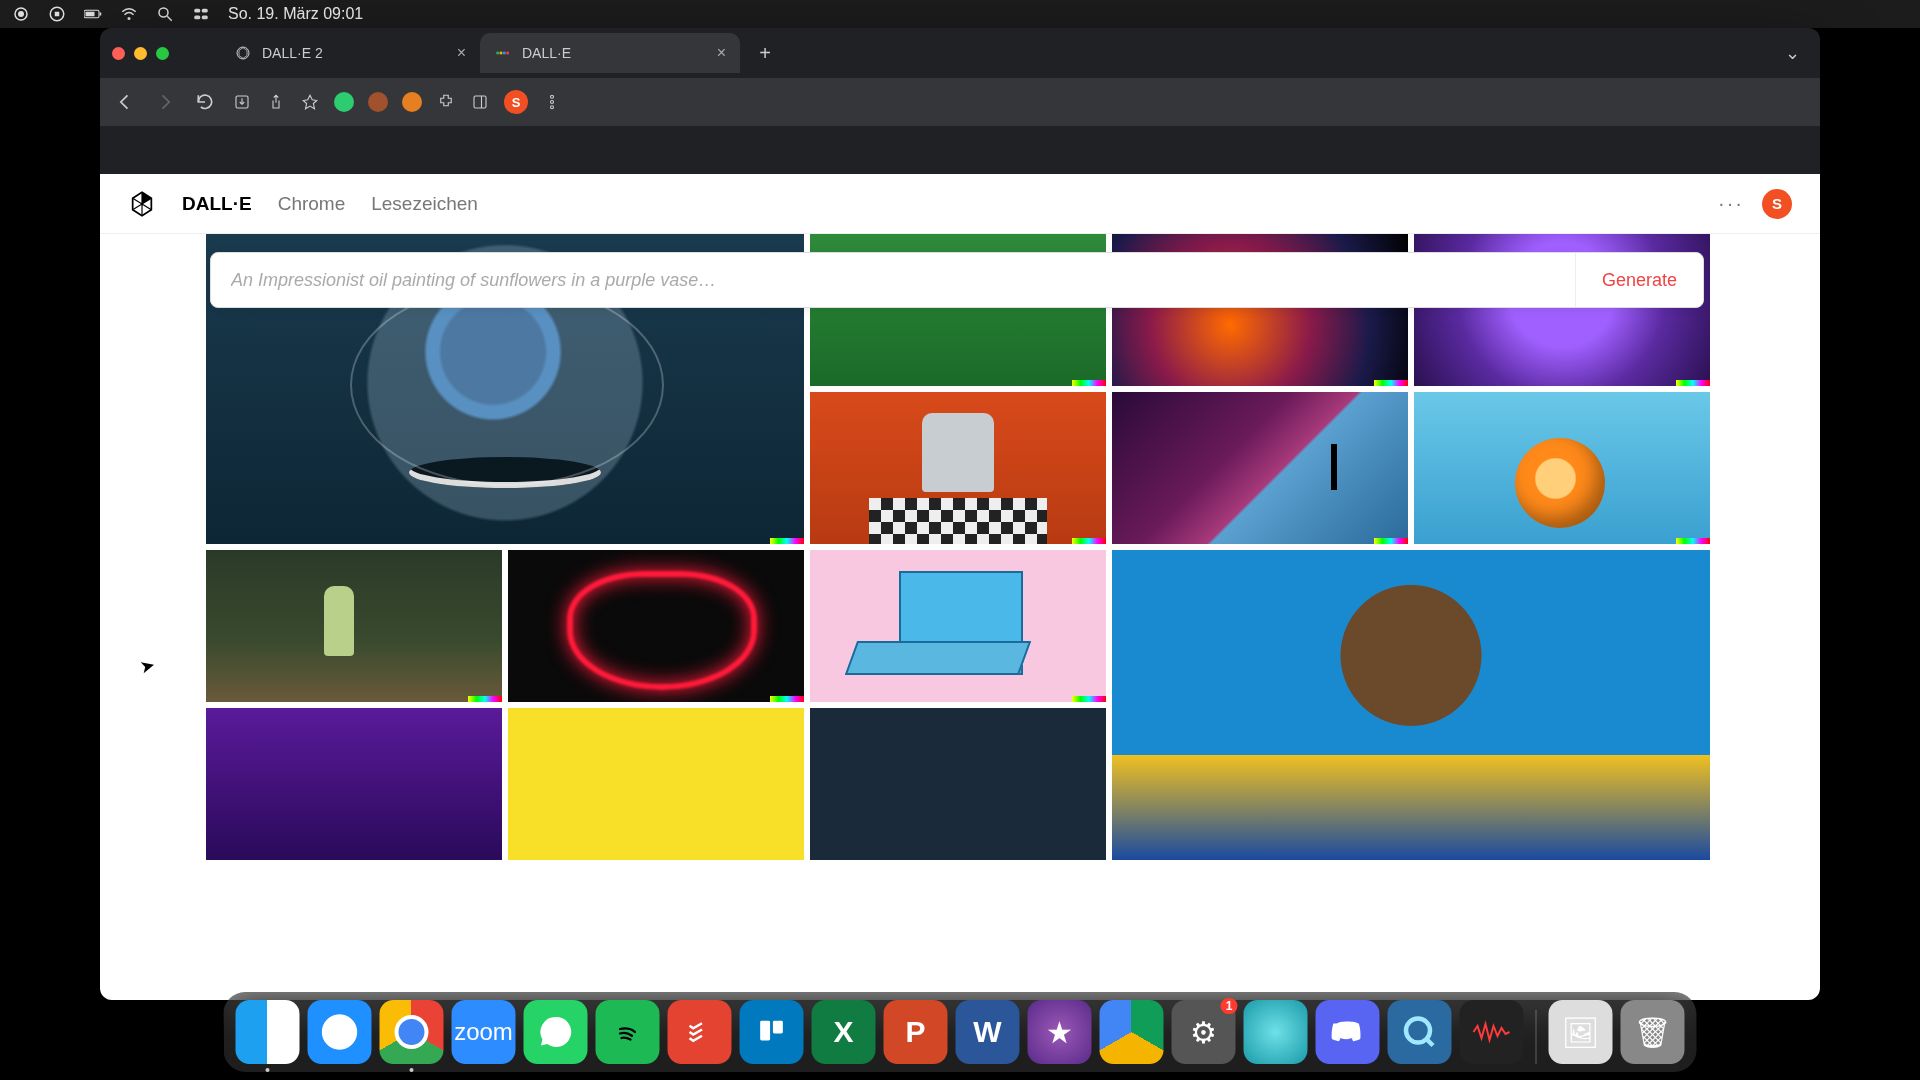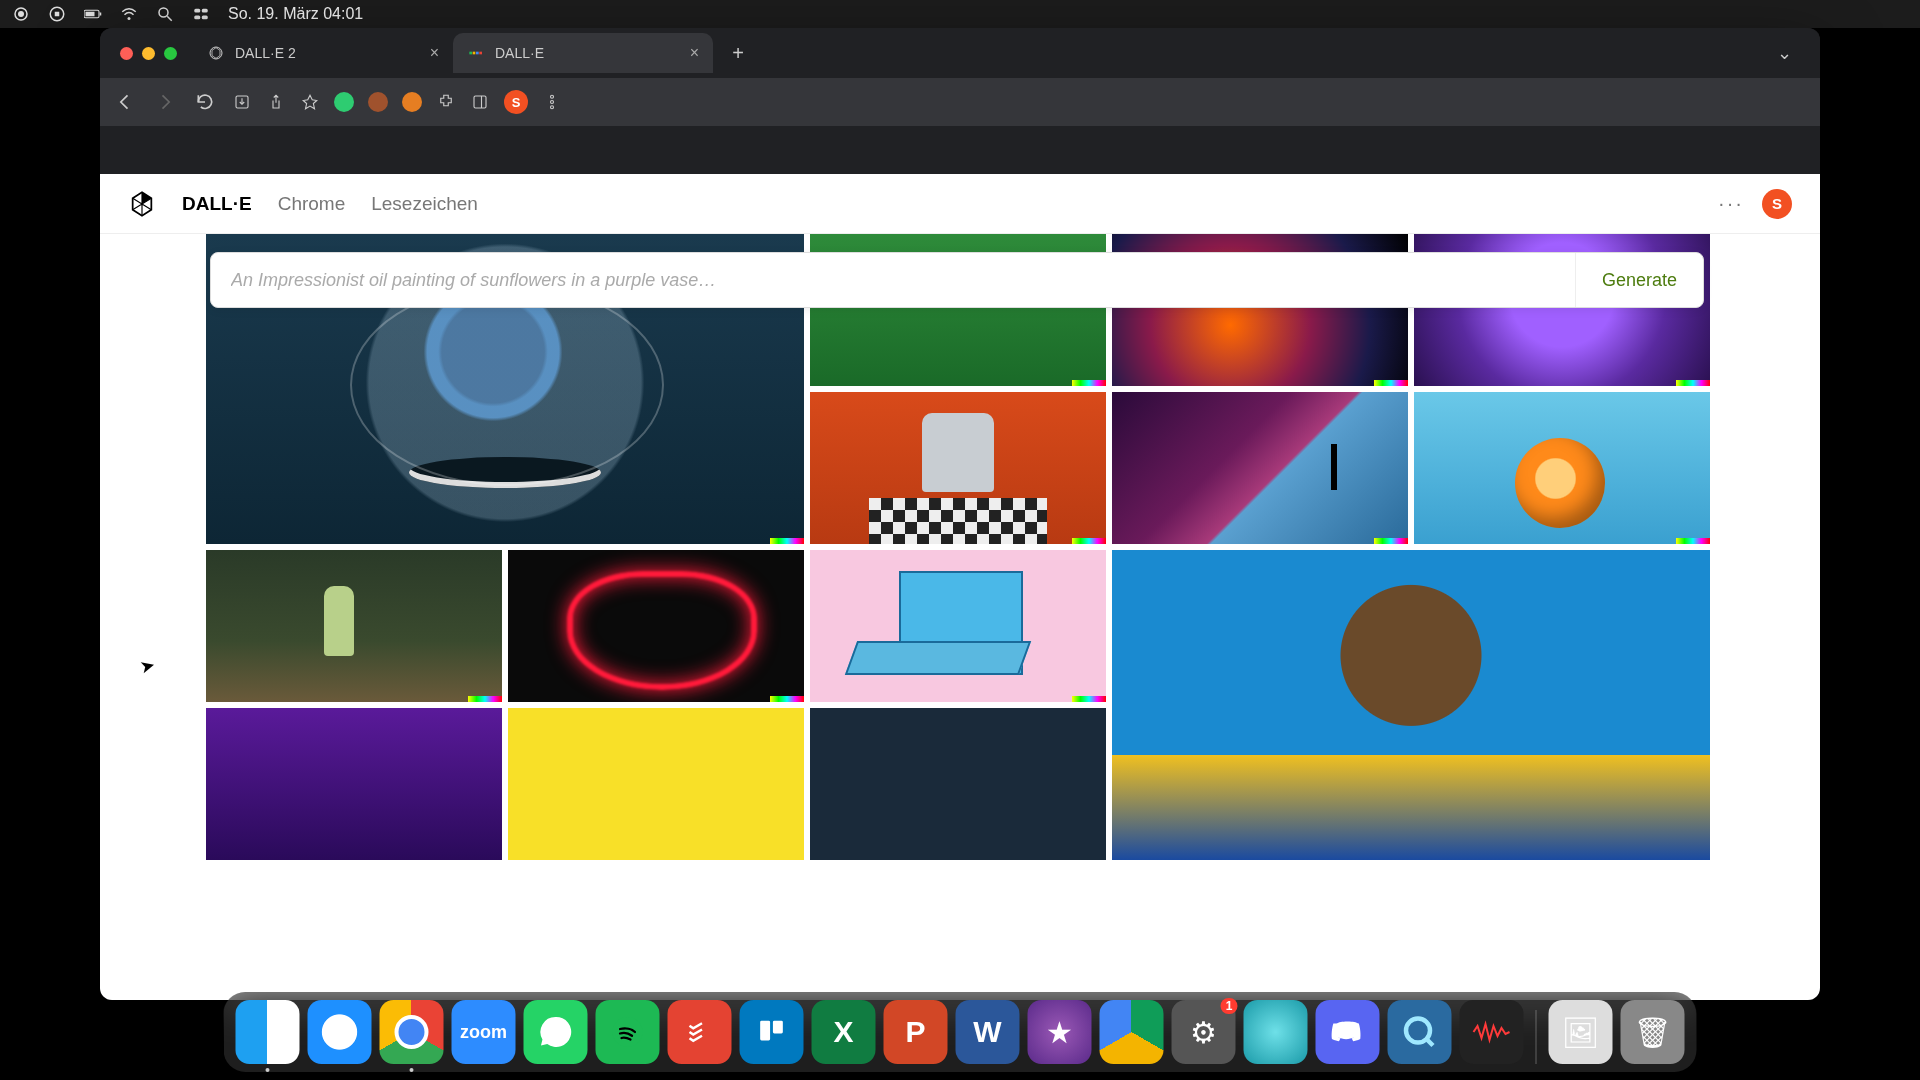--- a/index.html
+++ b/index.html
@@ -9,21 +9,21 @@
     .menubar { height: 28px; background: rgba(30,30,30,0.95); display: flex; align-items: center; padding: 0 12px; color: #eee; font-size: 16px; justify-content: space-between; }
     .menubar-left { display: flex; align-items: center; gap: 22px; }
     .menubar-right { display: flex; align-items: center; gap: 18px; }
     .apple-logo { font-size: 18px; }
     .menubar .app-name { font-weight: 600; }
     .menubar-icon { width: 18px; height: 18px; display: inline-flex; align-items: center; justify-content: center; }
     .menubar-icon svg { width: 18px; height: 18px; fill: #ddd; }
 
     
     .browser { position: absolute; top: 28px; left: 100px; right: 100px; bottom: 80px; background: #202124; border-radius: 12px; overflow: hidden; display: flex; flex-direction: column; box-shadow: 0 20px 60px rgba(0,0,0,0.5); }
-    .tabbar { height: 50px; background: #202124; display: flex; align-items: center; padding: 0 20px; }
+    .tabbar { height: 50px; background: #202124; display: flex; align-items: center; padding: 0 12px; gap: 35px; }
     .traffic { display: flex; gap: 9px; margin-right: 16px; }
     .traffic span { width: 13px; height: 13px; border-radius: 50%; }
     .tl-close { background: #ff5f57; }
     .tl-min { background: #febc2e; }
     .tl-max { background: #28c840; }
     .tabs { display: flex; height: 100%; align-items: center; flex: 1; }
     .tab { display: flex; align-items: center; gap: 10px; padding: 0 14px; height: 40px; border-radius: 10px 10px 0 0; min-width: 260px; color: #ccc; font-size: 14px; position: relative; }
     .tab.active { background: #35363a; }
     .tab-favicon { width: 18px; height: 18px; display: flex; align-items: center; justify-content: center; }
     .tab-favicon svg { width: 16px; height: 16px; }
@@ -54,21 +54,21 @@
     .nav-link { font-size: 19px; color: #777; font-weight: 500; cursor: pointer; }
     .nav-link.active { color: #000; font-weight: 700; }
     .header-right { margin-left: auto; display: flex; align-items: center; gap: 18px; }
     .dots { color: #777; font-size: 20px; letter-spacing: 2px; }
     .user-avatar { width: 30px; height: 30px; border-radius: 50%; background: #f25022; color: #fff; display: flex; align-items: center; justify-content: center; font-size: 15px; font-weight: 600; }
 
     .gallery-wrap { position: relative; padding: 0 0 0 0; height: calc(100% - 60px); }
     .prompt-bar { position: absolute; top: 18px; left: 110px; right: 116px; z-index: 10; background: #fff; border: 1px solid #ddd; border-radius: 8px; height: 56px; display: flex; align-items: center; box-shadow: 0 2px 10px rgba(0,0,0,0.08); }
     .prompt-input { flex: 1; border: none; outline: none; padding: 0 20px; font-size: 18px; color: #4c1d95; background: transparent; }
     .prompt-input::placeholder { color: #aaa; font-style: italic; }
-    .generate-btn { border-left: 1px solid #eee; padding: 0 26px; height: 100%; display: flex; align-items: center; font-size: 18px; font-weight: 500; color: #4d7c0f; cursor: pointer; }
+    .generate-btn { border-left: 1px solid #eee; padding: 0 26px; height: 100%; display: flex; align-items: center; font-size: 18px; font-weight: 500; color: #ef4444; cursor: pointer; }
 
     .gallery { position: absolute; top: 0; left: 106px; right: 110px; bottom: 0; display: grid; grid-template-columns: repeat(10, 1fr); grid-auto-rows: 152px; gap: 6px; }
     .tile { background: #666; position: relative; overflow: hidden; cursor: pointer; }
     .tile .mark { position: absolute; bottom: 0; right: 0; width: 34px; height: 6px; background: linear-gradient(90deg,#ff0 0%,#0f0 25%,#0ff 50%,#f0f 75%,#f00 100%); }
 
     .t1 { grid-column: 1 / span 4; grid-row: 1 / span 2; }
     .t2 { grid-column: 5 / span 2; grid-row: 1 / span 1; }
     .t3 { grid-column: 7 / span 2; grid-row: 1 / span 1; }
     .t4 { grid-column: 9 / span 2; grid-row: 1 / span 1; }
     .t5 { grid-column: 5 / span 2; grid-row: 2 / span 1; }
@@ -112,21 +112,21 @@
     
     .dock { position: absolute; bottom: 8px; left: 50%; transform: translateX(-50%); background: rgba(60,60,60,0.5); backdrop-filter: blur(20px); border-radius: 22px; padding: 8px 12px; display: flex; gap: 8px; align-items: flex-end; }
     .dock-icon { width: 64px; height: 64px; border-radius: 14px; display: flex; align-items: center; justify-content: center; font-size: 30px; color: #fff; position: relative; }
     .dock-sep { width: 1px; height: 54px; background: rgba(255,255,255,0.3); margin: 0 4px; }
     .dock-badge { position: absolute; top: -2px; right: -2px; background: #ff3b30; color: #fff; border-radius: 10px; font-size: 12px; padding: 0 5px; line-height: 16px; font-weight: 600; }
     .dock-dot { position: absolute; bottom: -8px; left: 50%; transform: translateX(-50%); width: 4px; height: 4px; background: #ccc; border-radius: 50%; }
     .di-finder   { background: linear-gradient(90deg,#1ea0f1 50%,#fff 50%); }
     .di-safari   { background: radial-gradient(circle,#fff 38%,#1e90ff 40%); }
     .di-chrome   { background: conic-gradient(#ea4335 0 120deg,#34a853 120deg 240deg,#fbbc05 240deg 360deg); position: relative; }
     .di-chrome::after { content:""; position:absolute; width:26px; height:26px; background:#4285f4; border:4px solid #fff; border-radius:50%; top:15px; left:15px; }
-    .di-zoom     { background:#2d8cff; font-weight:700; font-size:18px; }
+    .di-zoom     { background:#2d8cff; font-weight:400; font-size:24px; }
     .di-whatsapp { background:#25d366; }
     .di-spotify  { background:#1db954; }
     .di-todoist  { background:#e44332; }
     .di-trello   { background:#0079bf; }
     .di-excel    { background:#107c41; font-weight:700; }
     .di-ppt      { background:#d24726; font-weight:700; }
     .di-word     { background:#2b579a; font-weight:700; }
     .di-imovie   { background: radial-gradient(circle,#9b59b6,#5a2a8a); }
     .di-drive    { background: conic-gradient(#0f9d58 0 120deg,#f4b400 120deg 240deg,#4285f4 240deg 360deg); }
     .di-settings { background:#555; }
@@ -177,21 +177,21 @@
         </svg>
       </span>
     <span class="menubar-icon">
         <svg viewBox="0 0 24 24">
           <rect x="3" y="5" width="8" height="5" rx="2"></rect>
           <rect x="13" y="5" width="8" height="5" rx="2"></rect>
           <rect x="3" y="14" width="8" height="5" rx="2"></rect>
           <rect x="13" y="14" width="8" height="5" rx="2"></rect>
         </svg>
       </span>
-    <span>So. 19. März  04:01</span>
+    <span>So. 19. März  09:01</span>
   </div>
 </div>
 
 <div class="browser">
   <div class="tabbar">
     <div class="traffic">
       <span class="tl-close"></span>
       <span class="tl-min"></span>
       <span class="tl-max"></span>
     </div>

